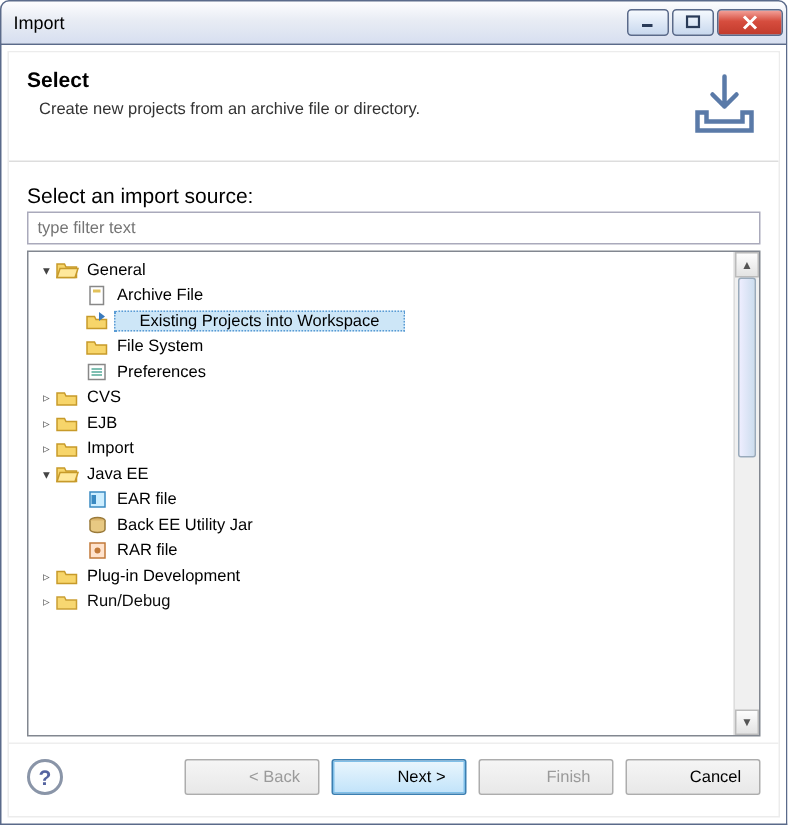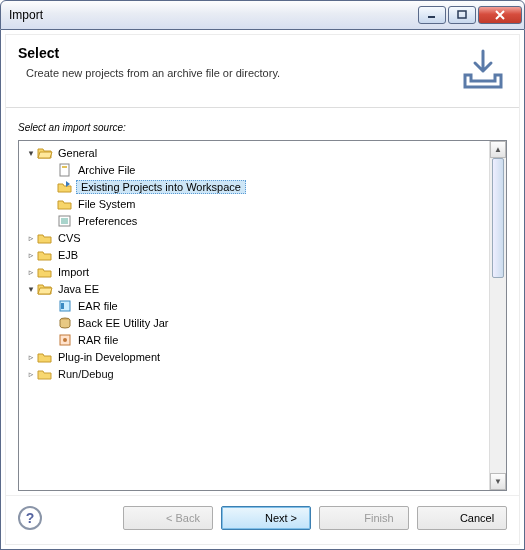--- a/index.html
+++ b/index.html
@@ -16,36 +16,36 @@
 .window-body { border: 1px solid #5a6a8a; border-top: none; height: 520px; background: #fff; display:flex; flex-direction:column; padding:4px; }
 .inner { border:1px solid #ececec; flex:1; display:flex; flex-direction:column; }
 
 .header { background:#fff; padding: 10px 12px 14px; display:flex; align-items:flex-start; border-bottom:1px solid #ddd; }
 .header-text { flex:1; }
 .header h1 { font-size: 14px; font-weight:bold; color:#000; margin-bottom:6px; }
 .header p { font-size:11px; color:#333; padding-left:8px; }
 .header-icon { width:48px; height:48px; margin-left:8px; }
 
 .content { padding: 14px 12px 4px; flex:1; display:flex; flex-direction:column; min-height:0; }
-.label { font-size:10px; color:#000; margin-bottom:3px;font-style:italic; }
+.label { font-size:14px; color:#000; margin-bottom:3px; }
 .filter { width:100%; height:22px; border:1px solid #aab; font-size:11px; padding:0 6px; color:#888; outline:none; }
 .tree-wrap { flex:1; border:1px solid #828790; margin-top:4px; display:flex; min-height:0; }
 .tree { flex:1; overflow:hidden; padding:3px 2px; font-size:11px; color:#000; }
 .scrollbar { width:17px; background:#f0f0f0; border-left:1px solid #ddd; position:relative; }
 .sb-btn { height:17px; background:linear-gradient(#fdfdfd,#e3e3e3); border:1px solid #bbb; display:flex; align-items:center; justify-content:center; font-size:8px; color:#555; }
 .sb-thumb { position:absolute; top:17px; left:2px; right:2px; height:120px; background:linear-gradient(90deg,#eef,#cde); border:1px solid #9ab; border-radius:2px; }
 .sb-bot { position:absolute; bottom:0; left:0; right:0; }
 
 .node { display:flex; align-items:center; height:17px; padding-left:4px; white-space:nowrap; }
 .arrow { width:12px; display:inline-flex; justify-content:center; color:#666; font-size:9px; }
 .arrow.open { color:#444; }
 .spacer { display:inline-block; width:16px; }
 .icon { width:16px; height:16px; display:inline-flex; align-items:center; justify-content:center; margin-right:3px; }
 .node-label { padding:0 2px; }
-.node-label.selected { background:#cde6f7; border:1px dotted #5a9bd4; padding:0 4px; }
+.node-label.selected { background:#cde6f7; border:1px dotted #5a9bd4; padding:0 16px; }
 
 .footer { padding:10px 12px 14px; display:flex; align-items:center; gap:8px; border-top:1px solid #eee; }
 .help-icon { width:24px; height:24px; border:2px solid #8a95a8; border-radius:50%; display:flex; align-items:center; justify-content:center; color:#5564a0; font-weight:bold; font-size:14px; cursor:pointer; }
 .spacer-flex { flex:1; }
 .btn { width:90px; height:24px; border:1px solid #adadad; background:linear-gradient(#f5f5f5,#e8e8e8); font-size:11px; border-radius:2px; cursor:pointer;padding-left:30px; }
 .btn:disabled { color:#9a9a9a; cursor:default; }
 .btn.default { border:1px solid #3c7fb1; background:linear-gradient(#eaf6fd,#c1e3fa); box-shadow:0 0 0 1px #7fbfe8 inset; }
 
 svg { display:block; }
 </style>
@@ -84,20 +84,21 @@
     <div class="header-icon">
       <svg width="48" height="48" viewBox="0 0 48 48">
         <path d="M6 30 L6 42 L42 42 L42 30 L36 30 L36 36 L12 36 L12 30 Z" fill="none" stroke="#5a7aa8" stroke-width="3"></path>
         <path d="M24 6 L24 26 M16 18 L24 26 L32 18" fill="none" stroke="#5a7aa8" stroke-width="3" stroke-linecap="round" stroke-linejoin="round"></path>
       </svg>
     </div>
   </div>
 
   <div class="content">
     <div class="label">Select an import source:</div>
+    <input class="filter" placeholder="type filter text" style="">
 
     <div class="tree-wrap">
       <div class="tree">
 
         <div class="node">
           <span class="arrow open">▾</span>
           <span class="icon">
                 <svg width="16" height="16">
                   <path d="M1 4h5l1 2h7v7H1z" fill="#f7d56a" stroke="#c79a2a"></path>
                   <path d="M1 13 L3 7 h12 l-2 6z" fill="#ffe89b" stroke="#c79a2a"></path>

